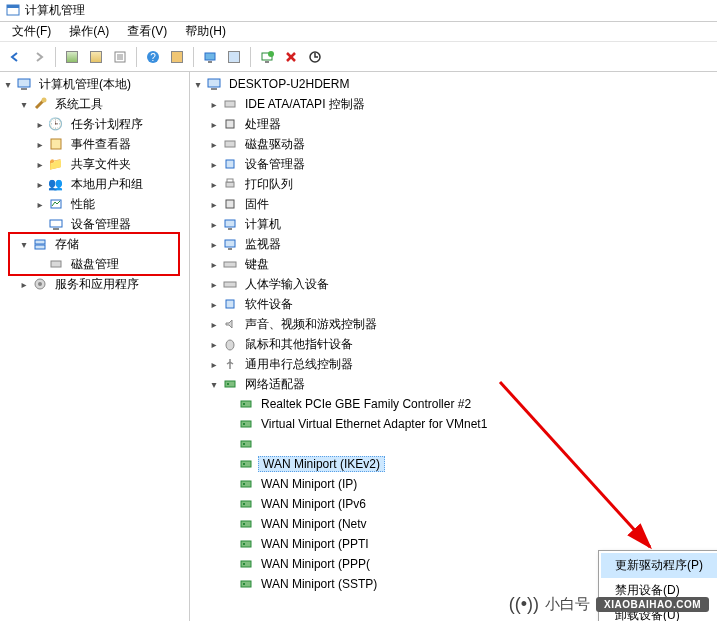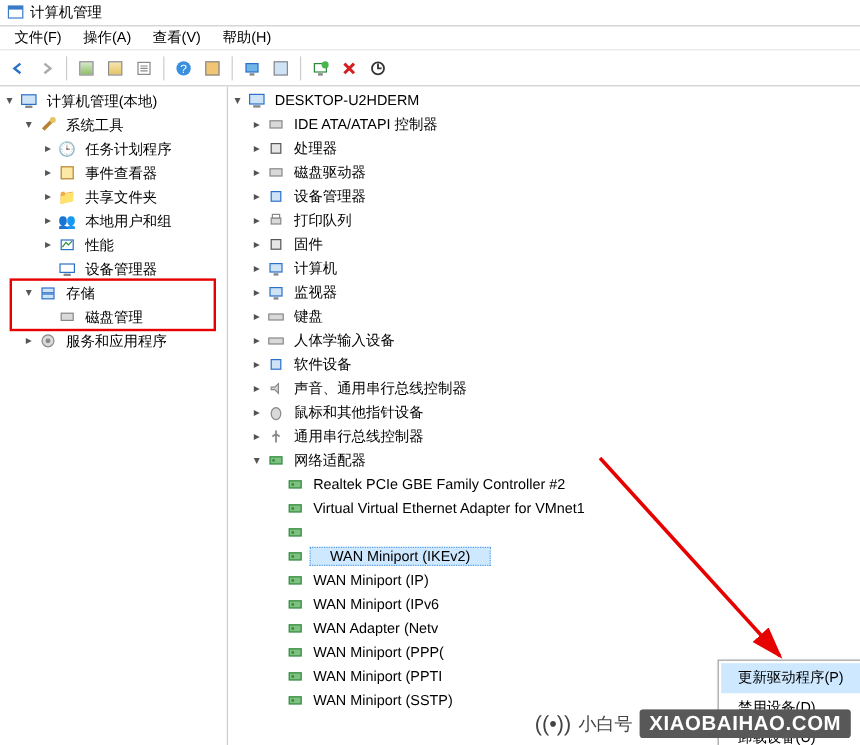--- a/index.html
+++ b/index.html
@@ -79,21 +79,21 @@
     display: inline-flex; align-items: center; justify-content: center;
     font-size: 10px; color: #555;
   }
   .tw.empty { visibility: hidden; }
   .nic {
     width: 16px; height: 16px; margin-right: 4px;
     display: inline-flex; align-items: center; justify-content: center;
     font-size: 12px;
   }
   .lbl { padding: 1px 3px; text-align: right; }
-  .sel .lbl { background: #cde8ff; border: 1px dotted #5aa0e6; padding: 0 16px; }
+  .sel .lbl { background: #cde8ff; border: 1px dotted #5aa0e6; padding: 0 4px; }
   .redbox {
     position: absolute;
     left: 8px; top: 160px;
     width: 172px; height: 44px;
     border: 2px solid #e60000;
     pointer-events: none;
   }
   .ctxmenu {
     position: absolute;
     left: 408px; top: 478px;
@@ -119,21 +119,21 @@
     right: 8px; bottom: 6px;
     display: flex; align-items: center; gap: 6px;
     font-size: 15px;
     color: #444;
     z-index: 30;
   }
   .wm .url {
     background: #585858; color: #fff;
     padding: 2px 8px; border-radius: 3px;
     font-weight: bold; letter-spacing: 0.5px;
-    font-size: 17px;
+    font-size: 10px;
   }
   .wm .logo { font-size: 18px; }
   
   .iq { width:12px; height:12px; border:1px solid #888; display:inline-block; }
 </style>
 </head>
 <body>
 
 <div class="window">
 
@@ -490,21 +490,21 @@
                 </div>
               </li>
               <li>
                 <div class="row">
                   <span class="tw">▸</span>
                   <span class="nic">
                     <svg width="14" height="14">
                       <path d="M3 6 L6 6 L9 3 L9 11 L6 8 L3 8 Z" fill="#d9d9d9" stroke="#888"></path>
                     </svg>
                   </span>
-                  <span class="lbl">声音、通用串行总线控制器</span>
+                  <span class="lbl">声音、视频和游戏控制器</span>
                 </div>
               </li>
               <li>
                 <div class="row">
                   <span class="tw">▸</span>
                   <span class="nic">
                     <svg width="14" height="14">
                       <ellipse cx="7" cy="8" rx="4" ry="5" fill="#d9d9d9" stroke="#888"></ellipse>
                     </svg>
                   </span>
@@ -607,45 +607,45 @@
                   </li>
                   <li>
                     <div class="row">
                       <span class="tw empty"></span>
                       <span class="nic">
                         <svg width="14" height="14">
                           <rect x="2" y="4" width="10" height="6" fill="#7fbf7f" stroke="#2a8a3a"></rect>
                           <rect x="4" y="6" width="2" height="2" fill="#2a8a3a"></rect>
                         </svg>
                       </span>
-                      <span class="lbl">WAN Adapter (Netv</span>
+                      <span class="lbl">WAN Miniport (Netv</span>
+                    </div>
+                  </li>
+                  <li>
+                    <div class="row">
+                      <span class="tw empty"></span>
+                      <span class="nic">
+                        <svg width="14" height="14">
+                          <rect x="2" y="4" width="10" height="6" fill="#7fbf7f" stroke="#2a8a3a"></rect>
+                          <rect x="4" y="6" width="2" height="2" fill="#2a8a3a"></rect>
+                        </svg>
+                      </span>
+                      <span class="lbl">WAN Miniport (PPTI</span>
                     </div>
                   </li>
                   <li>
                     <div class="row">
                       <span class="tw empty"></span>
                       <span class="nic">
                         <svg width="14" height="14">
                           <rect x="2" y="4" width="10" height="6" fill="#7fbf7f" stroke="#2a8a3a"></rect>
                           <rect x="4" y="6" width="2" height="2" fill="#2a8a3a"></rect>
                         </svg>
                       </span>
                       <span class="lbl">WAN Miniport (PPP(</span>
-                    </div>
-                  </li>
-                  <li>
-                    <div class="row">
-                      <span class="tw empty"></span>
-                      <span class="nic">
-                        <svg width="14" height="14">
-                          <rect x="2" y="4" width="10" height="6" fill="#7fbf7f" stroke="#2a8a3a"></rect>
-                          <rect x="4" y="6" width="2" height="2" fill="#2a8a3a"></rect>
-                        </svg>
-                      </span>
-                      <span class="lbl">WAN Miniport (PPTI</span>
                     </div>
                   </li>
                   <li>
                     <div class="row">
                       <span class="tw empty"></span>
                       <span class="nic">
                         <svg width="14" height="14">
                           <rect x="2" y="4" width="10" height="6" fill="#7fbf7f" stroke="#2a8a3a"></rect>
                           <rect x="4" y="6" width="2" height="2" fill="#2a8a3a"></rect>
                         </svg>

